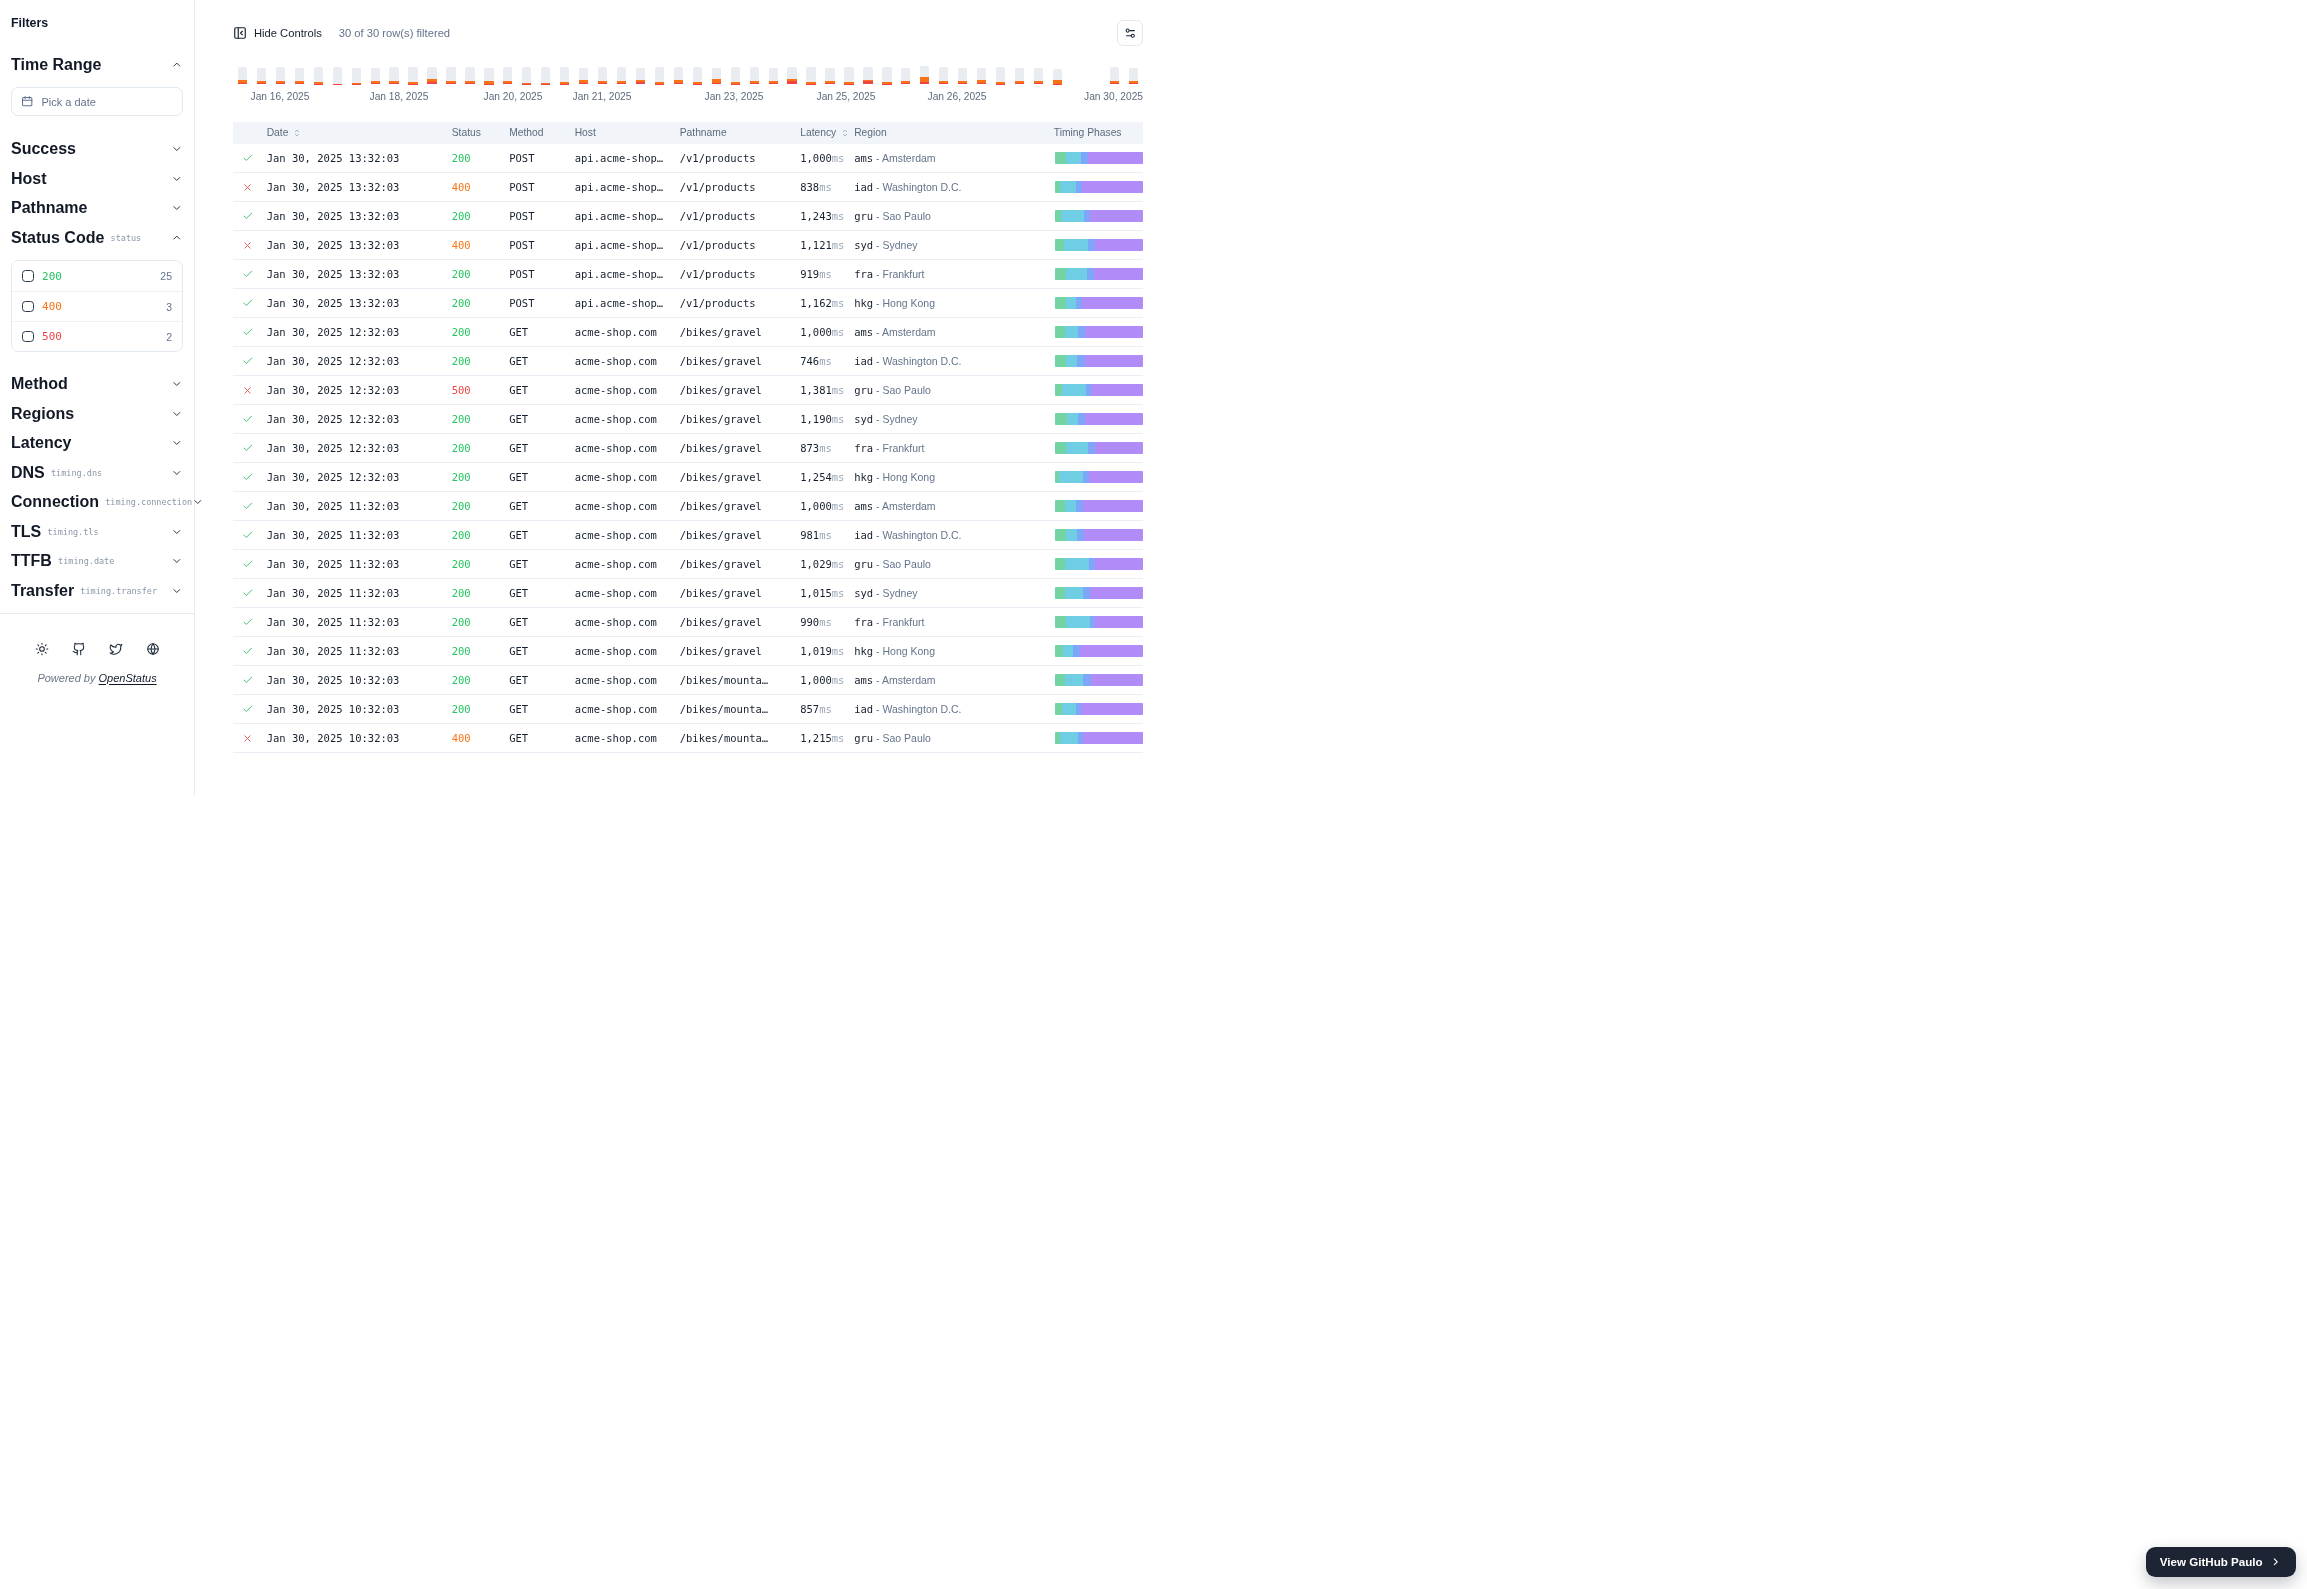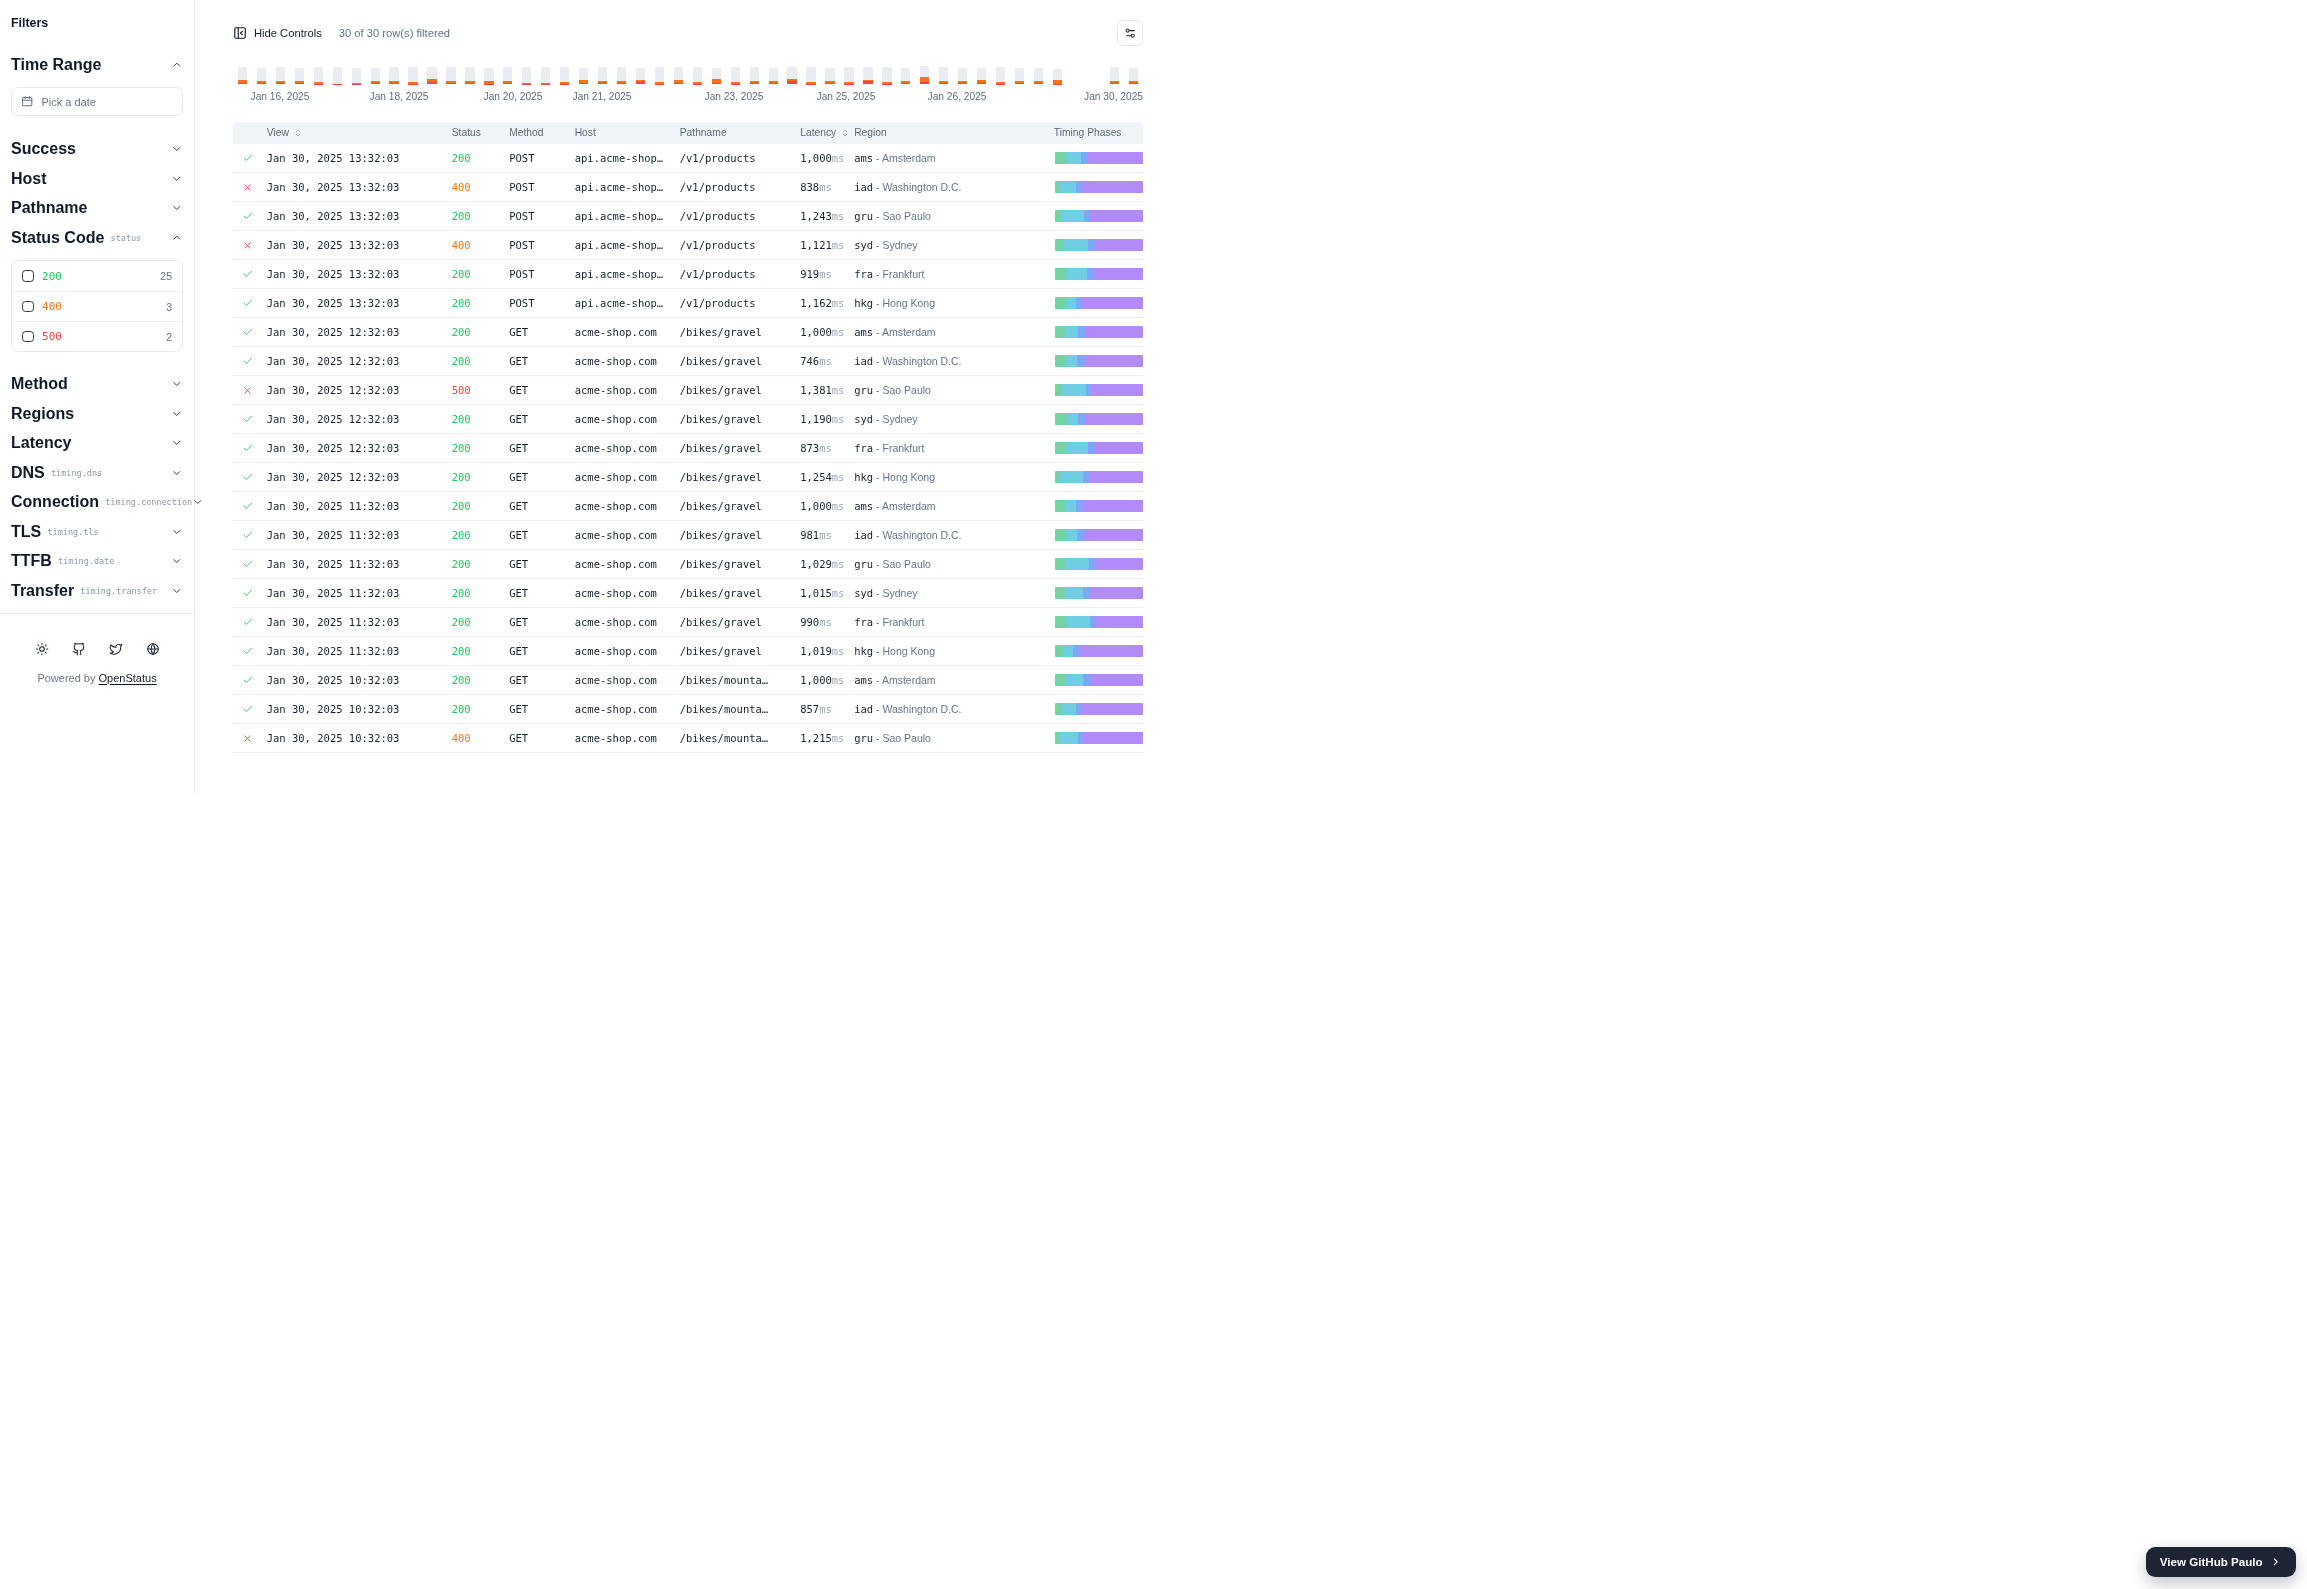--- a/index.html
+++ b/index.html
@@ -22,21 +22,21 @@
     margin:1.6px 0 26px 0; cursor:pointer; background:#fff; }
   .status-list { border:0.8px solid #e2e8f0; border-radius:7.8px; overflow:hidden; margin:4.7px 0 25px 0; }
   .status-row { display:flex; align-items:center; gap:8.5px; height:30px; padding:0 10px; cursor:pointer; background:#fff; }
   .status-row + .status-row { border-top:0.8px solid #eef2f6; }
   .cbx { width:11.6px; height:11.6px; border:1.1px solid #2c3a4e; border-radius:3.5px; background:#fff; flex:none; }
   .status-val { font-size:11px; }
   .status-cnt { margin-left:auto; font-size:10.5px; color:#64748b; }
   .side-footer { border-top:0.8px solid #e5eaf1; margin:0 -11px; padding:0 11px; height:188px; }
   .foot-icons { display:flex; justify-content:center; gap:23px; margin-top:28px; }
   .foot-icons a { color:#1b2635; display:flex; cursor:pointer; }
-  .powered { text-align:center; margin-top:15.5px; font-size:11px; color:#6a7686; }
+  .powered { text-align:center; margin-top:15.5px; font-size:11px; color:#6a7686;font-style:italic; }
   .powered a { color:#0f172a; text-decoration:underline; text-underline-offset:2.3px; cursor:pointer; }
 
   
   .main { flex:1; padding:5.4px 11px 0 38px; position:relative; min-width:0; }
   .search-bar { height:34px; border:0.8px solid #e2e8f0; border-radius:7.8px; background:#fff;
     display:flex; align-items:center; gap:7.8px; padding:0 9.3px;
     box-shadow:0 0.8px 1.6px rgba(16,24,40,.04); }
   .search-bar svg { color:#9aa7b8; flex:none; }
   .search-bar input { flex:1; border:none; outline:none; font-size:11.6px; color:#17202e;
     font-family:"Liberation Sans",sans-serif; background:transparent; }
@@ -625,21 +625,21 @@
           <span style="left: 613px;">Jan 25, 2025</span>
           <span style="left: 724px;">Jan 26, 2025</span>
           <span class="right">Jan 30, 2025</span>
         </div>
     </div>
 
     <div class="table">
       <div class="grid thead" id="thead">
           <div class="th"></div>
           <div class="th c-pad6">
-            <span>View</span>
+            <span>Date</span>
             <span class="sort-ic">
               <svg width="10" height="10" viewBox="0 0 24 24" fill="none" stroke="currentColor" stroke-width="2" stroke-linecap="round" stroke-linejoin="round">
                 <path d="m8 9 4-4 4 4"></path>
                 <path d="m8 15 4 4 4-4"></path>
               </svg>
             </span>
           </div>
           <div class="th c-pad6">
             <span>Status</span>
           </div>

